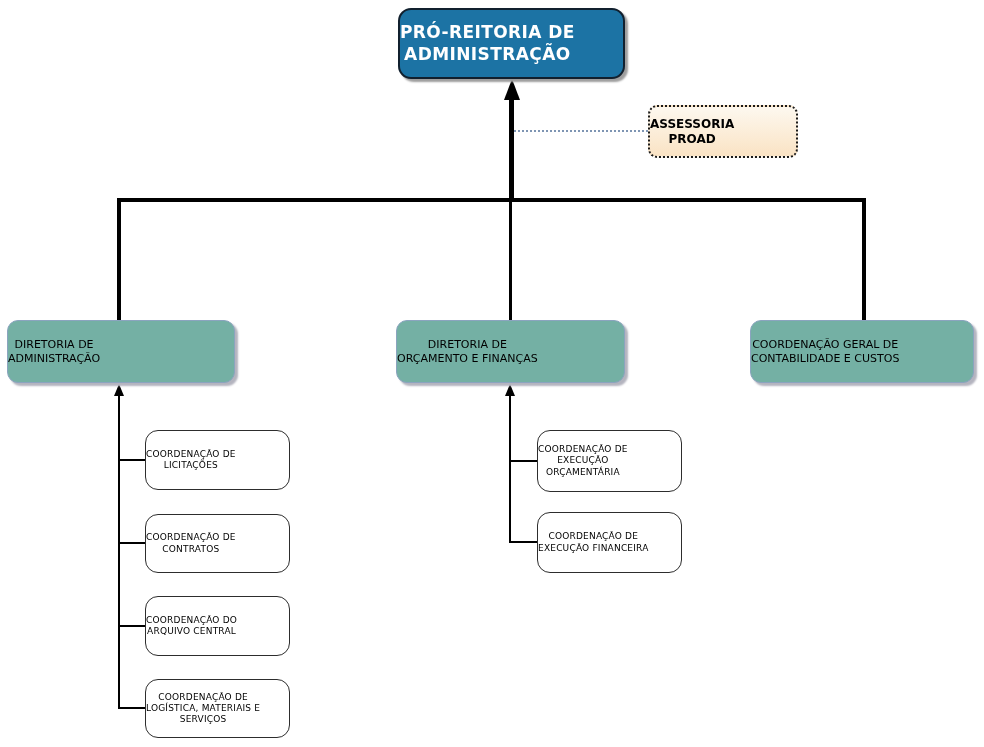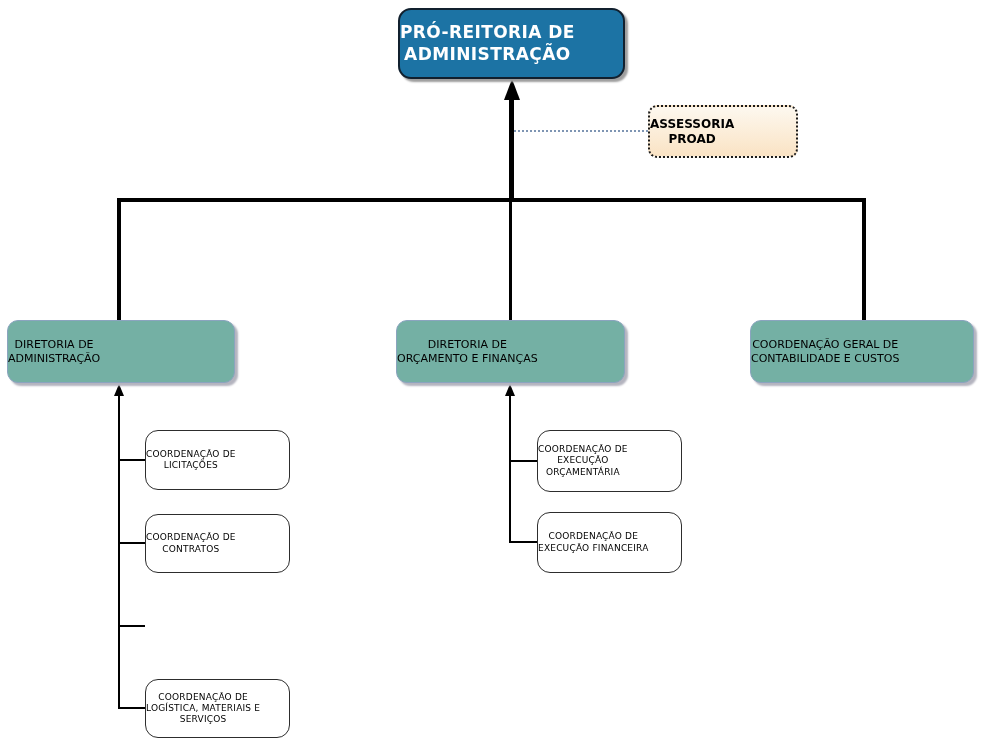--- a/index.html
+++ b/index.html
@@ -125,20 +125,24 @@
   </div>
 
   <div class="box child-box" style="left:145px;top:430px;height:60px;">
     <span class="label">COORDENAÇÃO DE
 LICITAÇÕES</span>
   </div>
   <div class="box child-box" style="left:145px;top:514px;height:59px;">
     <span class="label">COORDENAÇÃO DE
 CONTRATOS</span>
   </div>
+  <div class="box child-box" style="left:145px;top:596px;height:60px;">
+    <span class="label">COORDENAÇÃO DO
+ARQUIVO CENTRAL</span>
+  </div>
   <div class="box child-box" style="left:145px;top:679px;height:59px;">
     <span class="label">COORDENAÇÃO DE
 LOGÍSTICA, MATERIAIS E
 SERVIÇOS</span>
   </div>
 
   <div class="box child-box" style="left:537px;top:430px;height:62px;">
     <span class="label">COORDENAÇÃO DE
 EXECUÇÃO
 ORÇAMENTÁRIA</span>

